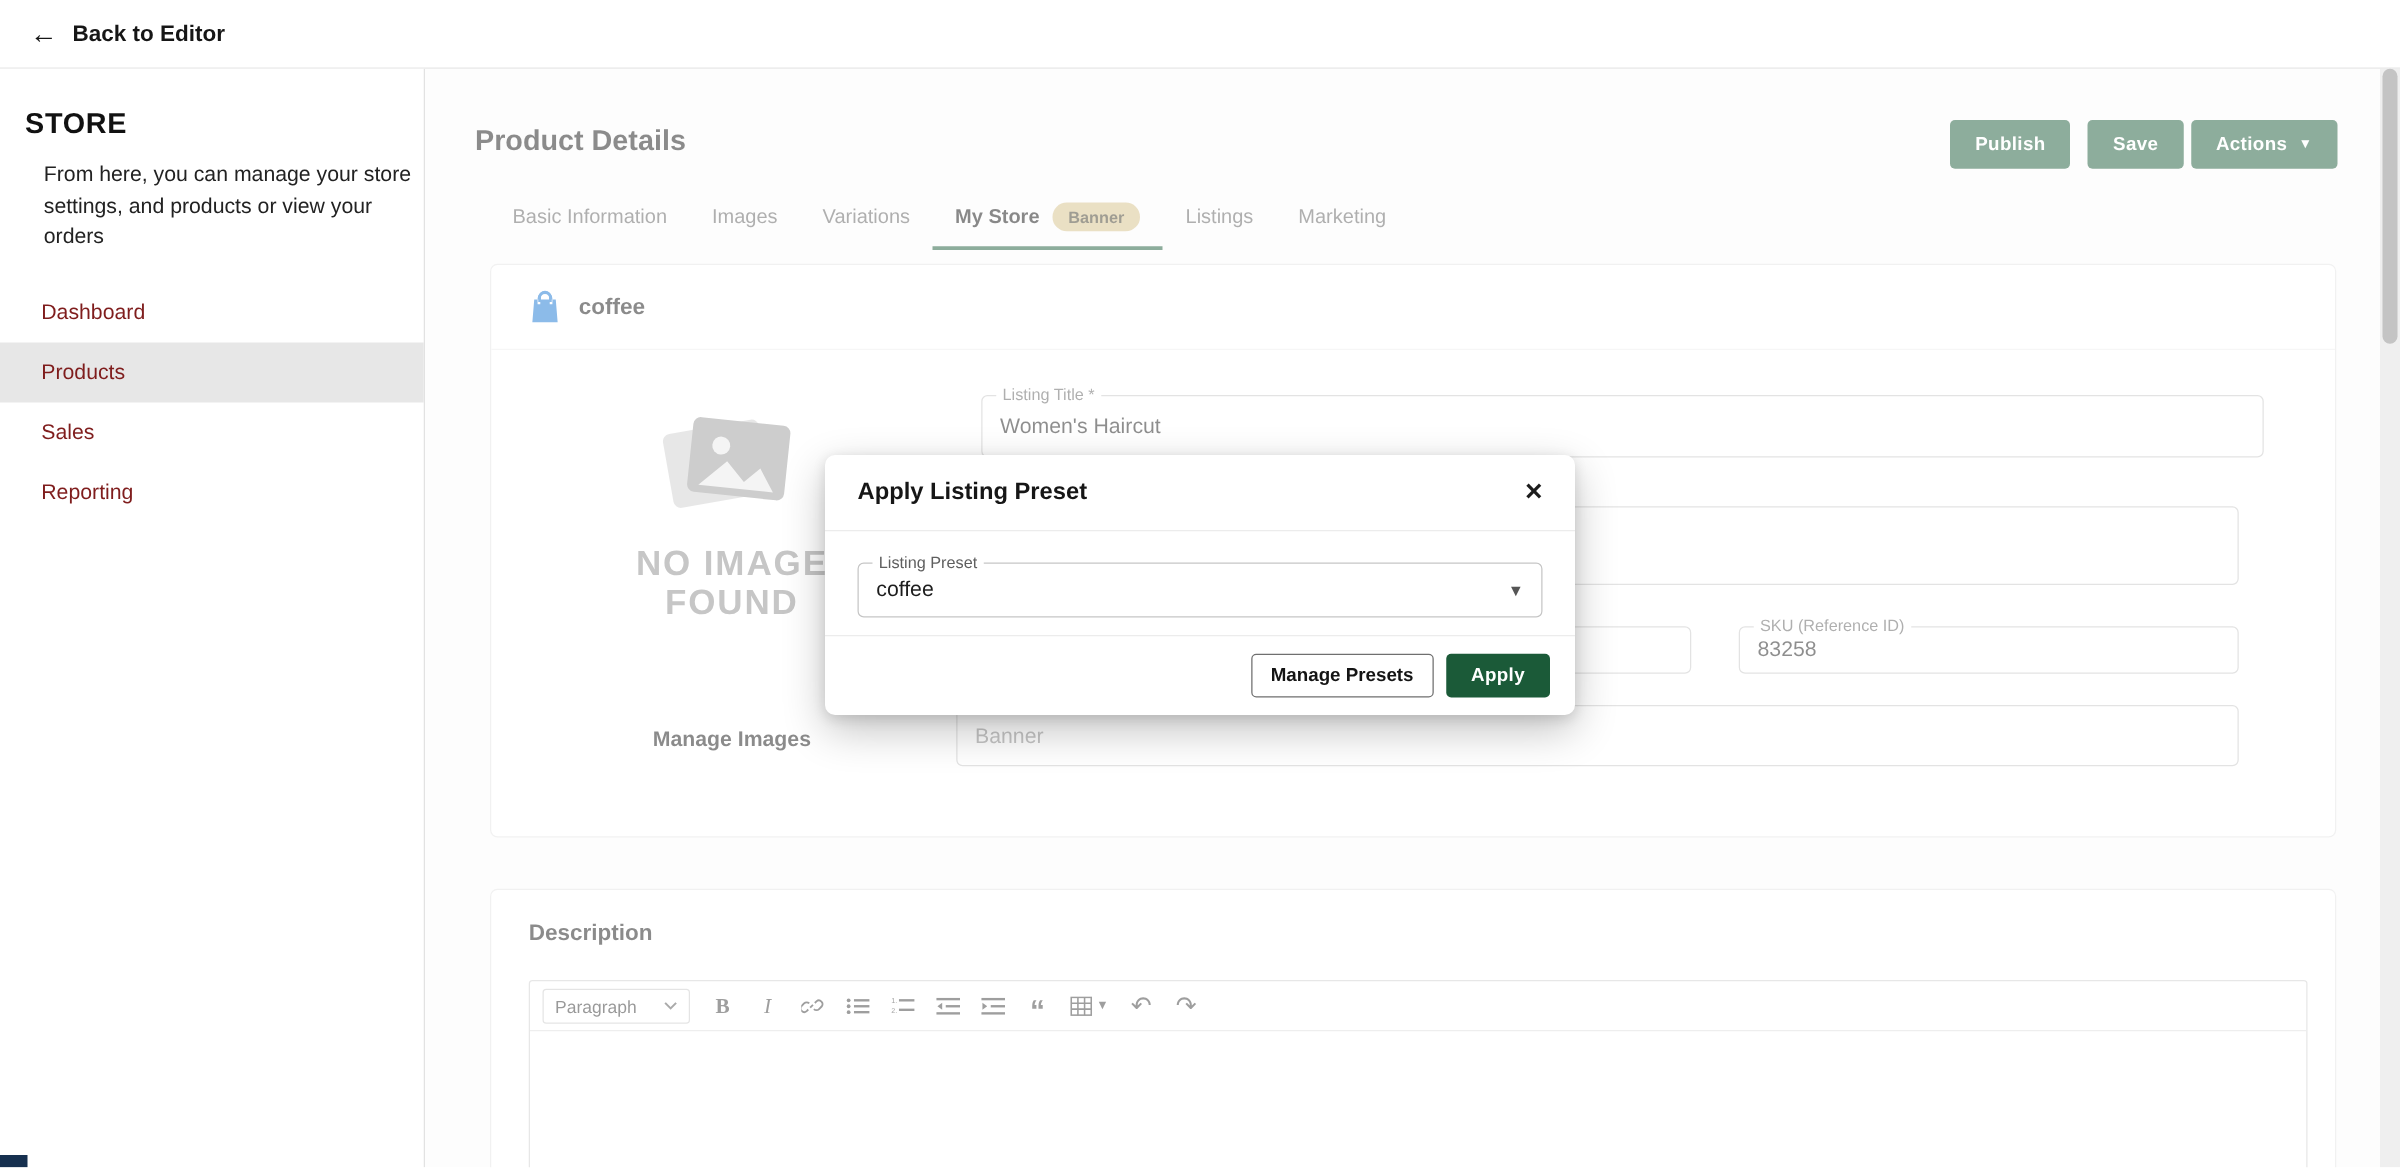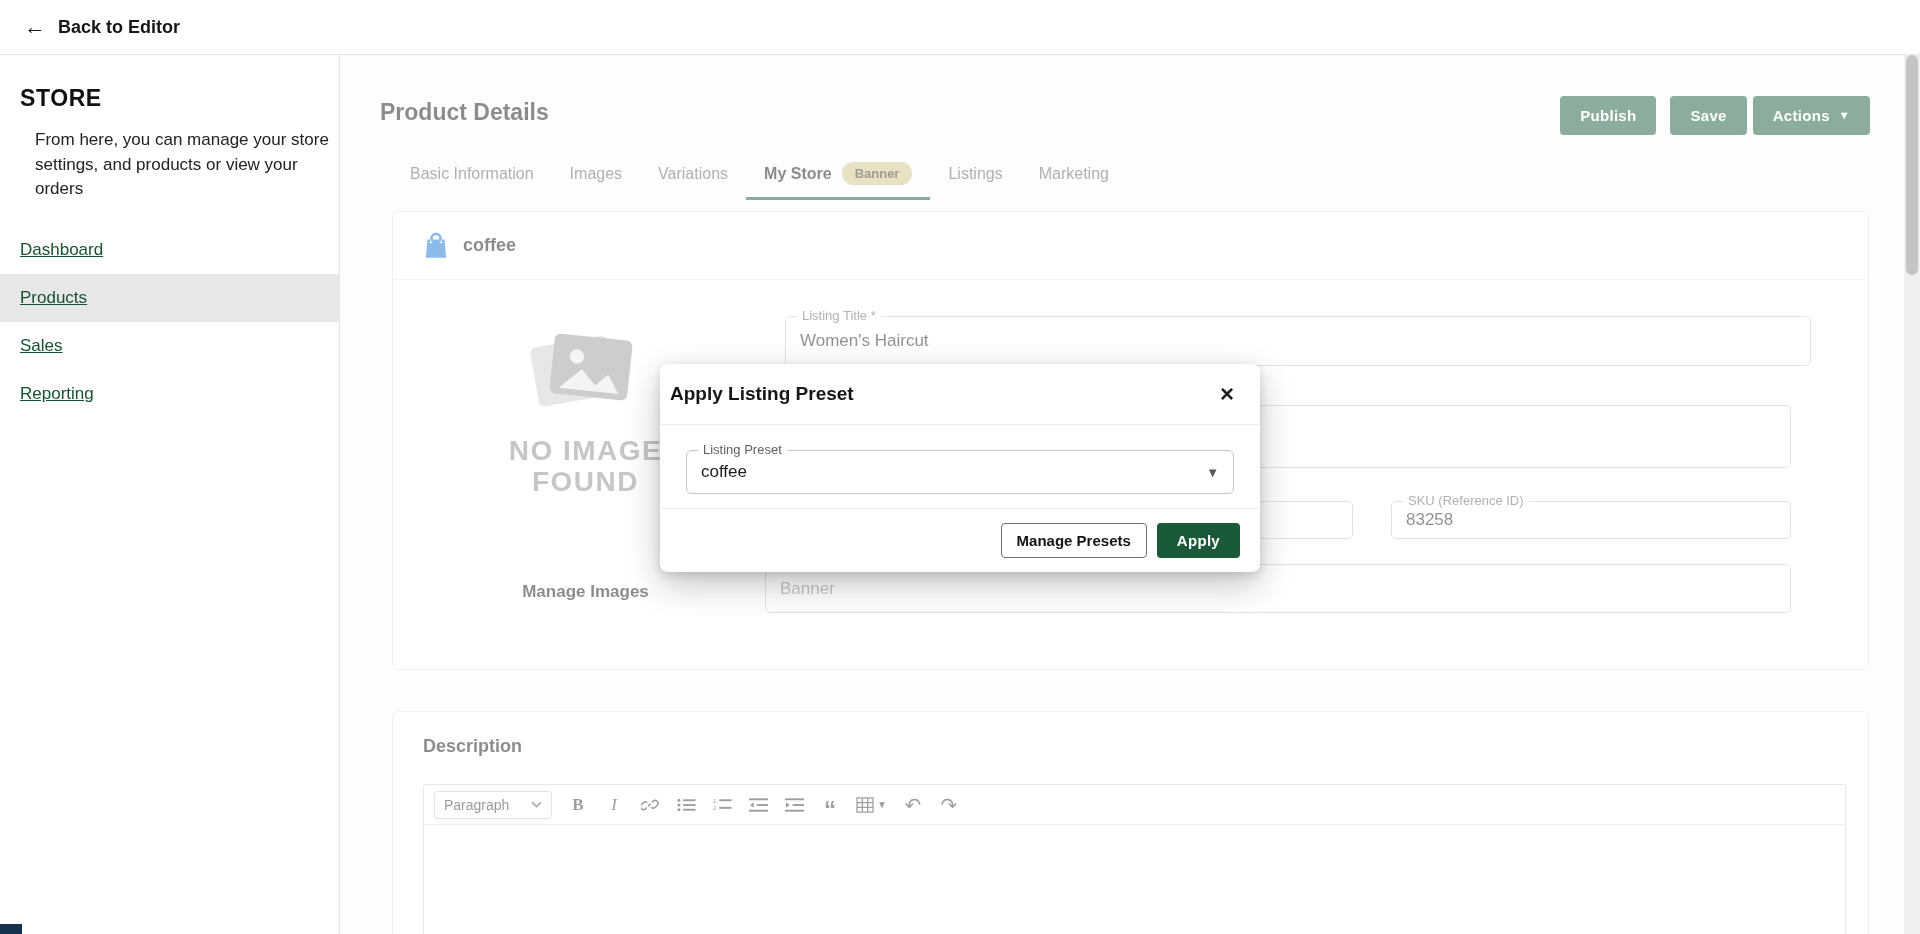--- a/index.html
+++ b/index.html
@@ -8,21 +8,21 @@
 
   
   .topbar { position:absolute; top:0; left:0; width:1920px; height:55px; background:#fff; border-bottom:1px solid #e5e5e5; display:flex; align-items:center; z-index:5; }
   .back-btn { display:flex; align-items:center; gap:12px; margin-left:24px; cursor:pointer; font-size:18px; font-weight:600; color:#161616; }
   .back-arrow { font-size:22px; line-height:1; color:#161616; }
 
   
   .sidebar { position:absolute; top:55px; left:0; width:340px; bottom:0; background:#fff; border-right:1px solid #e2e2e2; z-index:5; }
   .store-title { margin:30px 20px 16px; font-size:23px; font-weight:700; letter-spacing:.6px; color:#111; }
   .store-desc { margin:0 35px 24px; font-size:17px; line-height:1.45; color:#222; width:302px; }
-  .nav-item { height:48px; display:flex; align-items:center; padding-left:20px; font-size:17px; color:#14532d; cursor:pointer;text-decoration:underline; }
+  .nav-item { height:48px; display:flex; align-items:center; padding-left:33px; font-size:17px; color:#7f1d1d; cursor:pointer; }
   .nav-item.active { background:#e7e7e7; }
 
   
   .main { position:absolute; top:55px; left:340px; width:1564px; bottom:0; background:#fafafa; overflow:hidden; z-index:1; }
   .page-title { position:absolute; left:40px; top:44px; font-size:23px; font-weight:700; color:#161616; }
   .header-buttons { position:absolute; top:41px; right:34px; display:flex; align-items:center; }
   .btn-green { height:39px; background:#1b5a38; color:#fff; border:none; border-radius:4px; font-family:inherit; font-size:15px; font-weight:600; letter-spacing:.3px; padding:0 20px; cursor:pointer; display:flex; align-items:center; gap:9px; }
   .btn-publish { margin-right:14px; }
   .btn-save { margin-right:6px; }
   .caret-white { font-size:11px; color:#fff; line-height:1; }
@@ -56,21 +56,21 @@
   .para-select { display:flex; align-items:center; justify-content:space-between; width:118px; height:28px; border:1px solid #c9c9c9; border-radius:3px; padding:0 9px; font-size:14px; color:#333; cursor:pointer; }
   .tbtn { display:flex; align-items:center; justify-content:center; min-width:20px; height:24px; color:#3d3d3d; cursor:pointer; font-size:17px; }
   .tbtn.b { font-weight:700; font-family:"Liberation Serif", serif; }
   .tbtn.i { font-style:italic; font-family:"Liberation Serif", serif; }
   .tbtn.quote { font-size:24px; font-weight:700; line-height:0.4; padding-top:10px; }
   .tcaret { font-size:10px; color:#3d3d3d; margin-left:3px; }
 
   
   .backdrop { position:absolute; top:55px; left:340px; width:1564px; height:879px; background:rgba(255,255,255,0.5); z-index:50; }
   .modal { position:absolute; left:660px; top:364px; width:600px; height:208px; background:#fff; border-radius:8px; box-shadow:0 12px 34px rgba(0,0,0,0.24), 0 3px 10px rgba(0,0,0,0.12); z-index:100; }
-  .modal-header { position:absolute; top:0; left:0; right:0; height:61px; display:flex; align-items:center; justify-content:space-between; padding:0 26px 0 10px; border-bottom:1px solid #ececec; }
+  .modal-header { position:absolute; top:0; left:0; right:0; height:61px; display:flex; align-items:center; justify-content:space-between; padding:0 26px 0 26px; border-bottom:1px solid #ececec; }
   .modal-title { font-size:19px; font-weight:600; color:#161616; }
   .modal-close { font-size:24px; color:#1c1c1c; cursor:pointer; line-height:1; font-weight:600; }
   .modal-field { left:26px; top:86px; width:548px; height:44px; }
   .modal-footer { position:absolute; left:0; right:0; bottom:0; height:64px; border-top:1px solid #ececec; display:flex; align-items:center; justify-content:flex-end; gap:10px; padding-right:20px; }
   .btn-outline { height:35px; background:#fff; border:1px solid #6f6f6f; border-radius:4px; font-family:inherit; font-size:15px; font-weight:600; color:#141414; padding:0 15px; cursor:pointer; }
   .btn-apply { height:35px; }
 
   
   .scrollbar { position:absolute; top:55px; right:0; width:16px; bottom:0; background:#efefef; z-index:60; }
   .scroll-thumb { position:absolute; top:0; left:2px; width:12px; height:220px; background:#c4c4c4; border-radius:6px; }

